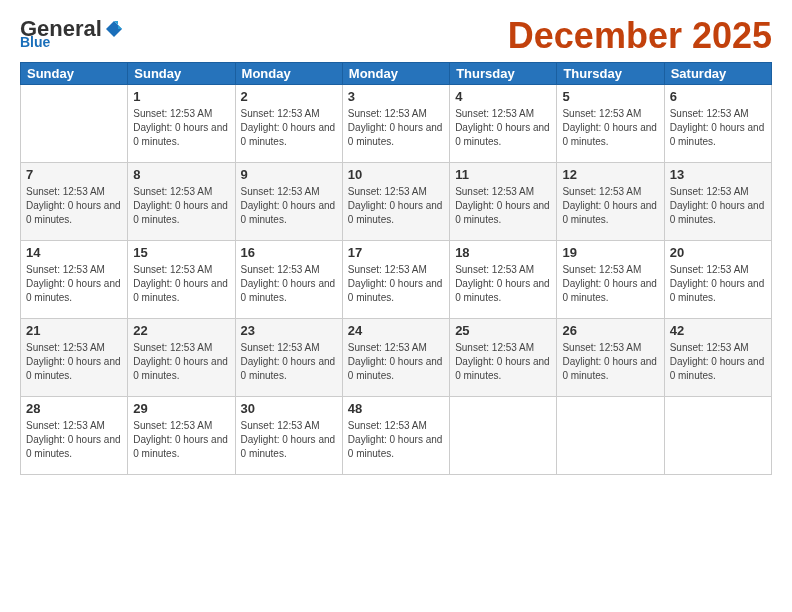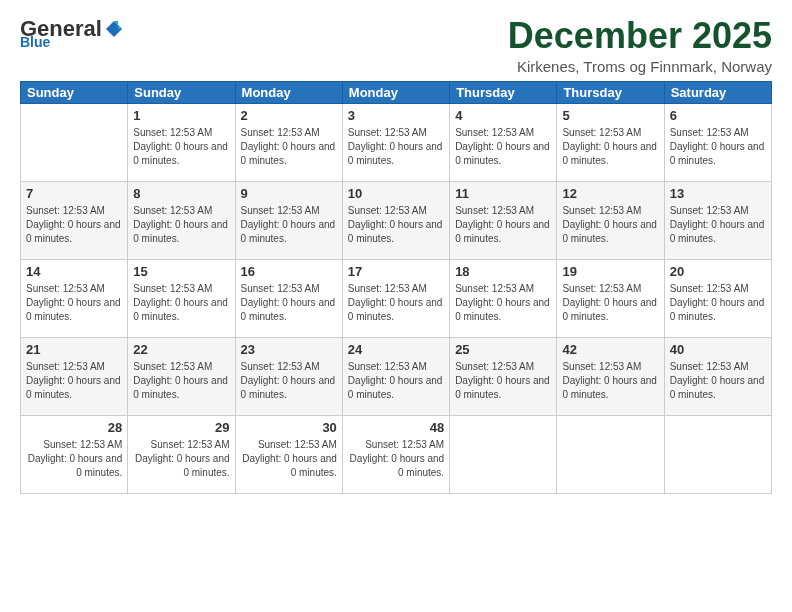--- a/index.html
+++ b/index.html
@@ -46,21 +46,21 @@
       width: 20px;
       height: 20px;
       margin-left: 2px;
     }
     .title-block {
       text-align: right;
     }
     .month-title {
       font-size: 36px;
       font-weight: bold;
-      color: #14532d;
+      color: #c2410c;
       line-height: 1.1;
     }
     .location-title {
       font-size: 15px;
       color: #555;
       margin-top: 2px;
     }
     .calendar {
       width: 100%;
       border-collapse: collapse;
@@ -93,41 +93,39 @@
       display: block;
       margin-bottom: 3px;
     }
     .day-info {
       font-size: 10px;
       color: #444;
       line-height: 1.4;
     }
     .last-row td {
       height: 78px;
-      text-align: right;
     }
   </style>
 </head>
 <body>
 
 <div class="page">
   <div class="header">
     <div class="logo">
       <div class="logo-text">
         <span class="logo-general">General</span>
         <svg class="logo-icon" viewBox="0 0 20 20" xmlns="http://www.w3.org/2000/svg">
           <polygon points="10,2 18,10 10,18 2,10" fill="#1a6fba"></polygon>
           <polygon points="10,2 18,10 14,10 14,2" fill="#2a9fd6"></polygon>
         </svg>
       </div>
       <span class="logo-blue" style="margin-top:-8px;">Blue</span>
     </div>
     <div class="title-block">
       <div class="month-title">December 2025</div>
-      <div class="location-title">Kirkenes, Troms og Finnmark, Norway</div>
     </div>
   </div>
 
   <table class="calendar">
     <thead>
       <tr>
       <th>Sunday</th>
           <th>Sunday</th>
           <th>Monday</th>
           <th>Monday</th>
@@ -289,27 +287,27 @@
 Daylight: 0 hours
 and 0 minutes.</div>
           </td>
           <td>
             <span class="day-number">25</span>
             <div class="day-info">Sunset: 12:53 AM
 Daylight: 0 hours
 and 0 minutes.</div>
           </td>
           <td>
+            <span class="day-number">26</span>
+            <div class="day-info">Sunset: 12:53 AM
+Daylight: 0 hours
+and 0 minutes.</div>
+          </td>
+          <td>
             <span class="day-number">42</span>
-            <div class="day-info">Sunset: 12:53 AM
-Daylight: 0 hours
-and 0 minutes.</div>
-          </td>
-          <td>
-            <span class="day-number">40</span>
             <div class="day-info">Sunset: 12:53 AM
 Daylight: 0 hours
 and 0 minutes.</div>
           </td>
         </tr>
         <tr class="last-row">
           <td>
             <span class="day-number">28</span>
             <div class="day-info">Sunset: 12:53 AM
 Daylight: 0 hours

